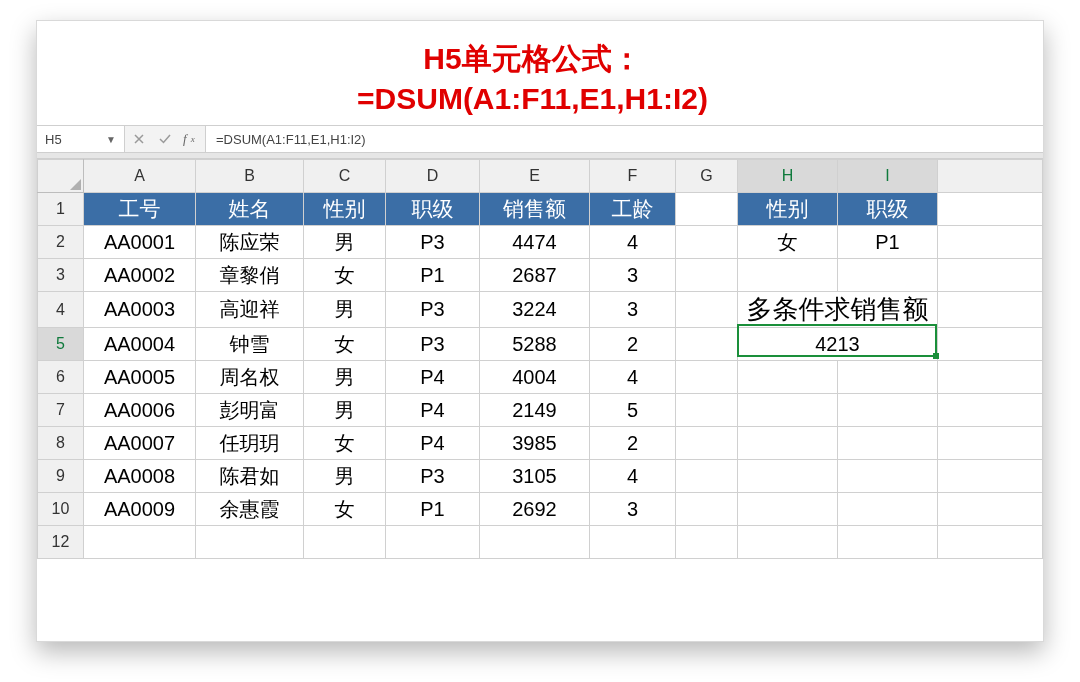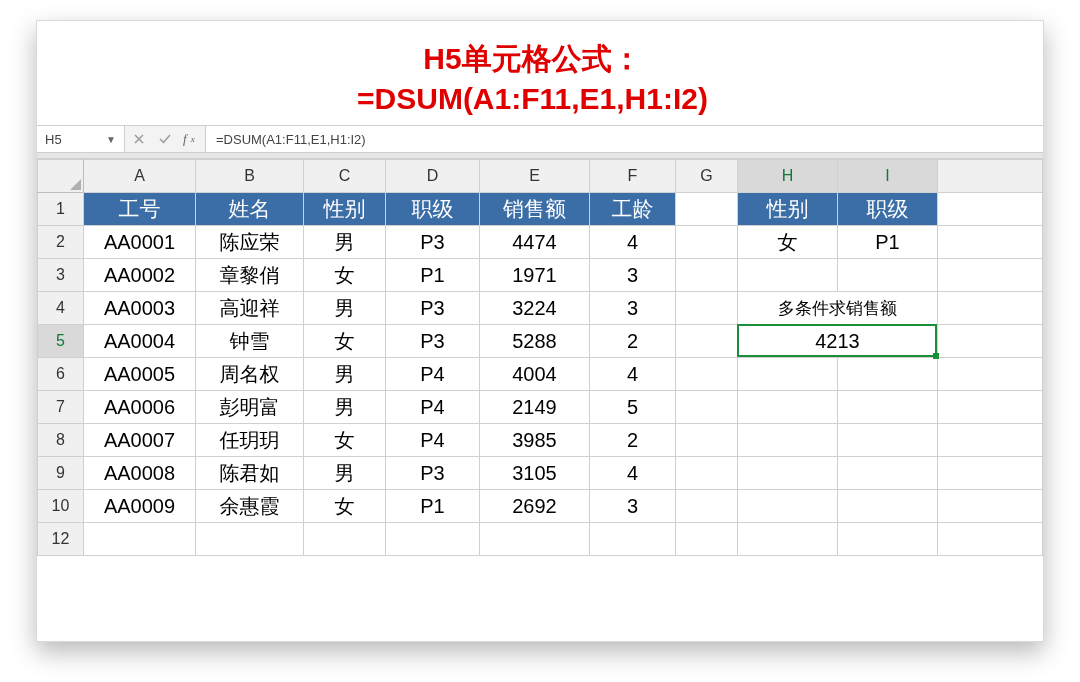--- a/index.html
+++ b/index.html
@@ -150,21 +150,21 @@
   }
   .sel-handle {
     position: absolute;
     right: -4px; bottom: -4px;
     width: 6px; height: 6px;
     background: #1a8f3a;
   }
   
   .label-cell {
     font-weight: 700;
-    font-size: 17px;
+    font-size: 26px;
   }
   svg { display: block; }
 </style>
 </head>
 <body>
 
 <div class="card">
 
   <div class="title">
     <div class="title-line">H5单元格公式：</div>
@@ -252,21 +252,21 @@
       <td class="data-cell cn">女</td>
       <td class="data-cell">P1</td>
       <td class="data-cell"></td>
     </tr>
     <tr>
       <th class="rowhdr">3</th>
       <td class="data-cell">AA0002</td>
       <td class="data-cell cn">章黎俏</td>
       <td class="data-cell cn">女</td>
       <td class="data-cell">P1</td>
-      <td class="data-cell">1971</td>
+      <td class="data-cell">2687</td>
       <td class="data-cell">3</td>
       <td class="data-cell"></td>
       <td class="data-cell"></td>
       <td class="data-cell"></td>
       <td class="data-cell"></td>
     </tr>
     <tr>
       <th class="rowhdr">4</th>
       <td class="data-cell">AA0003</td>
       <td class="data-cell cn">高迎祥</td>

